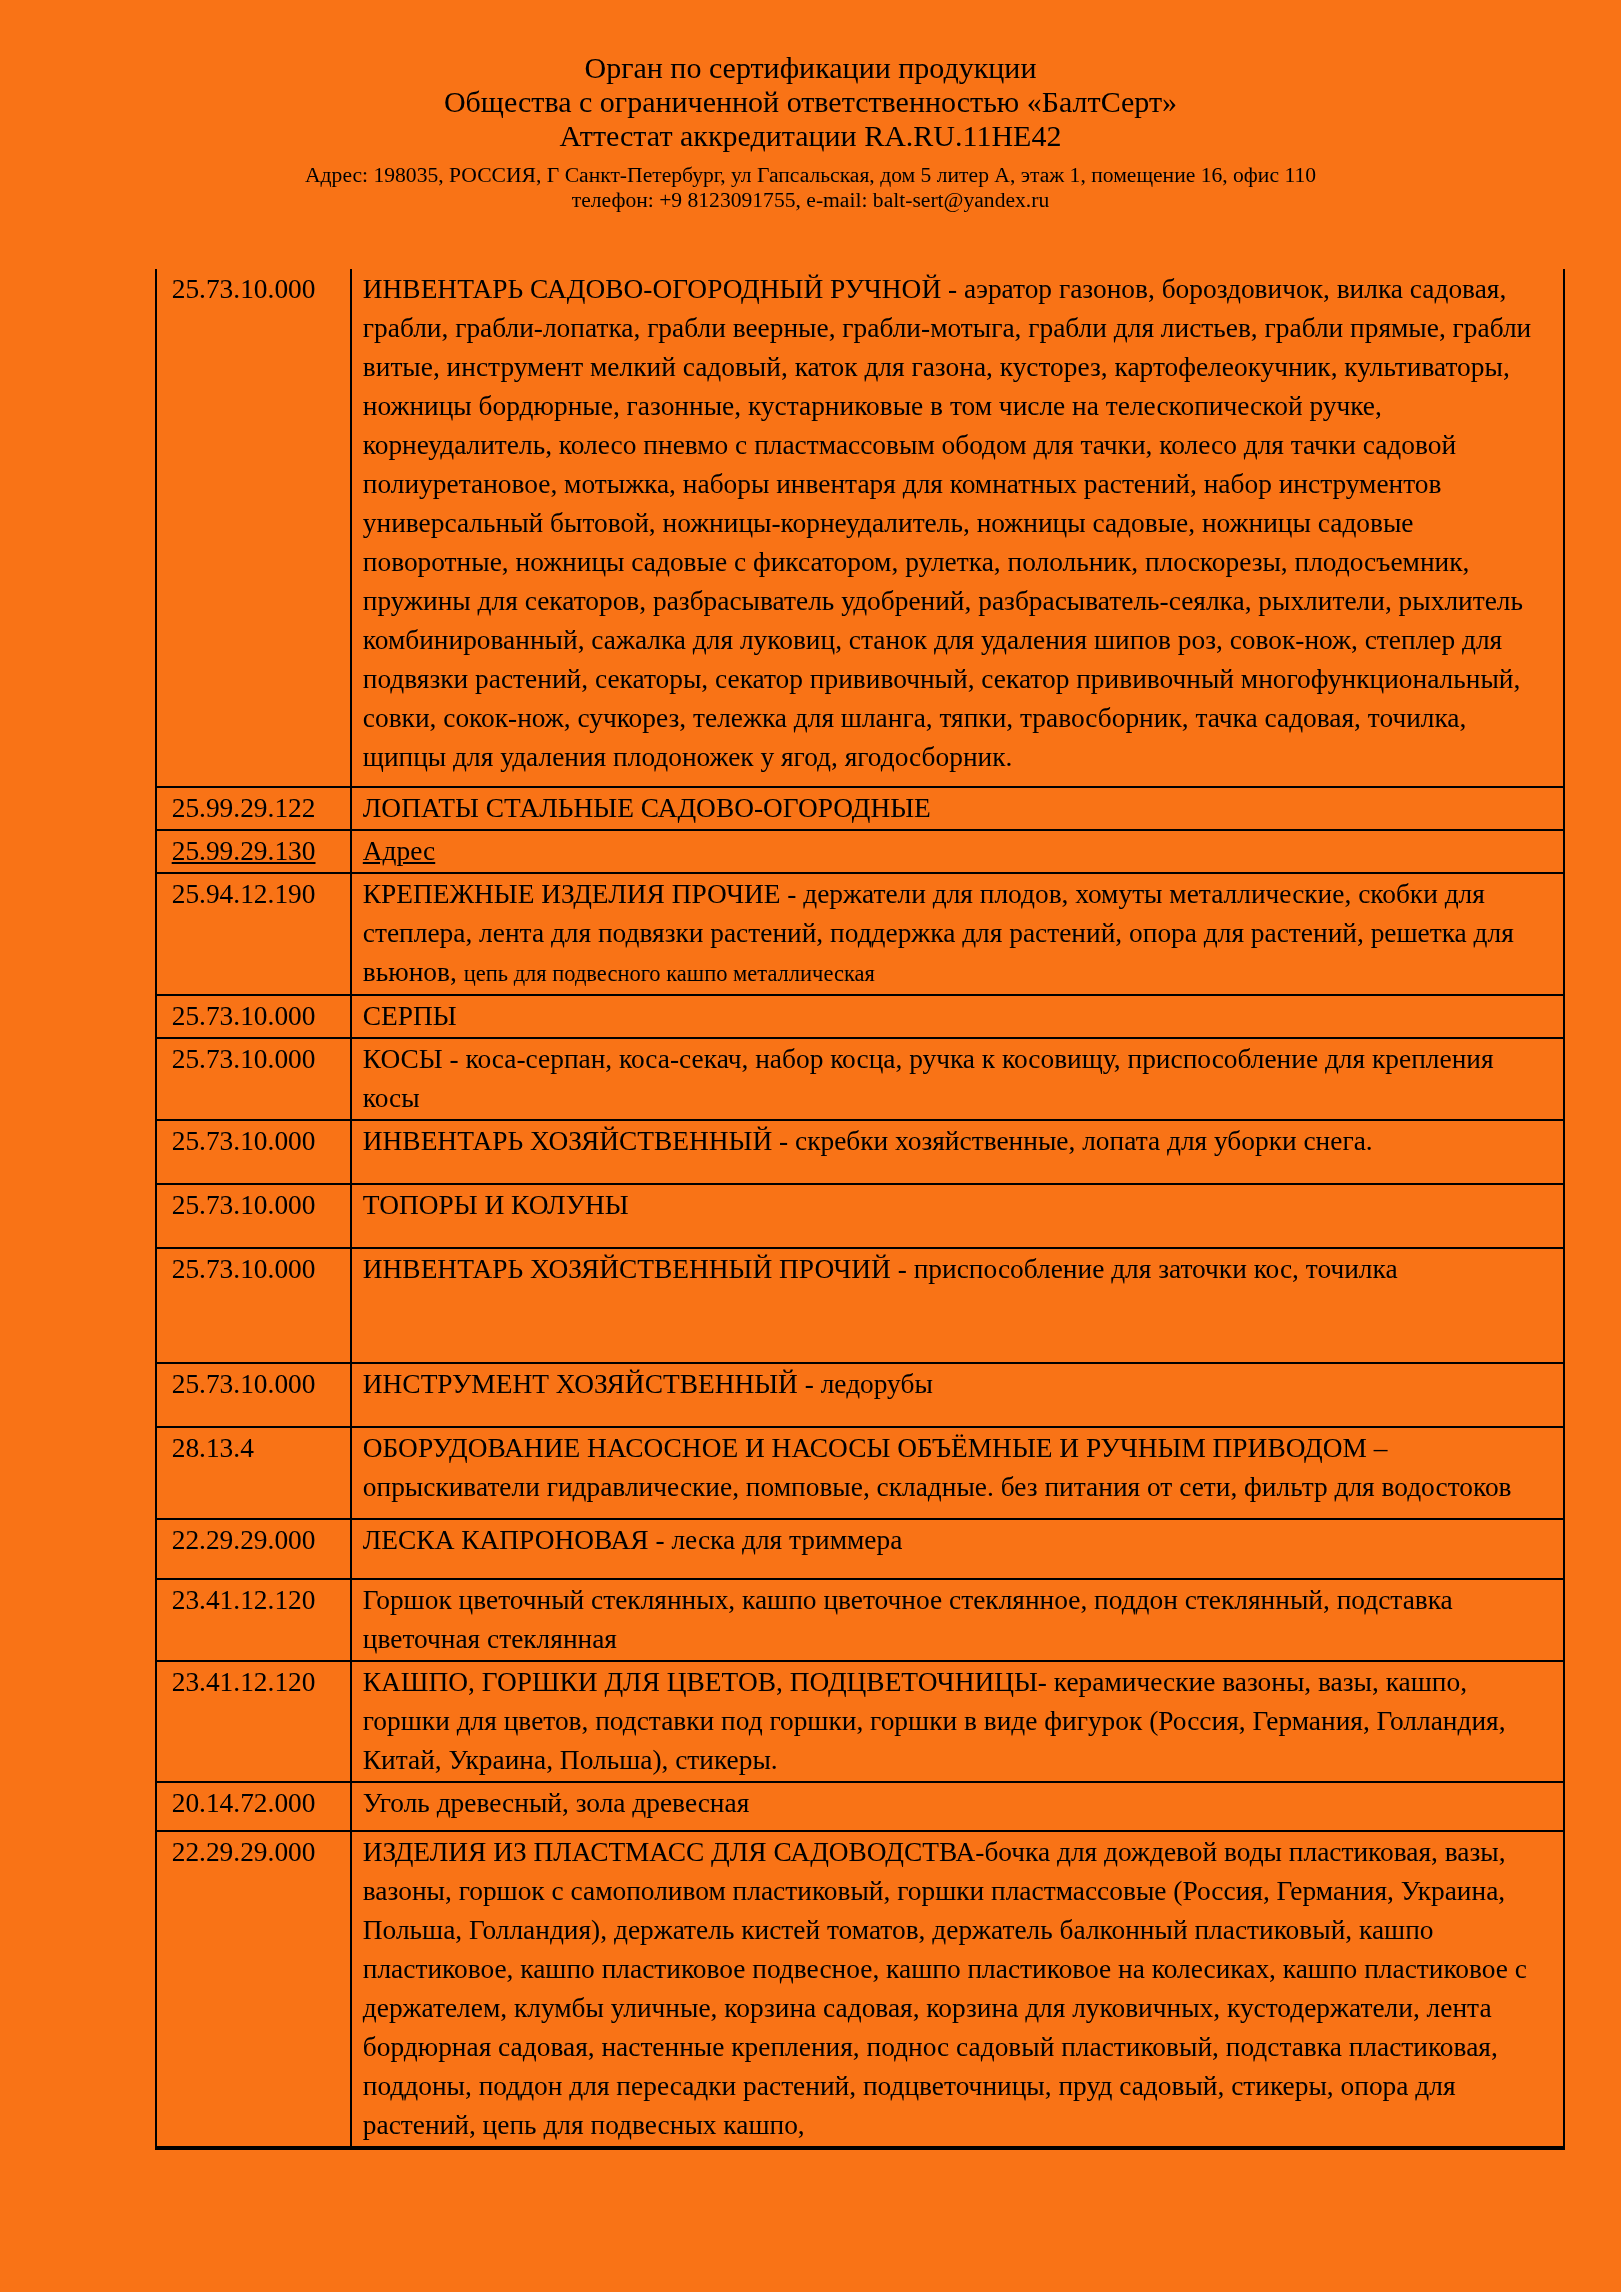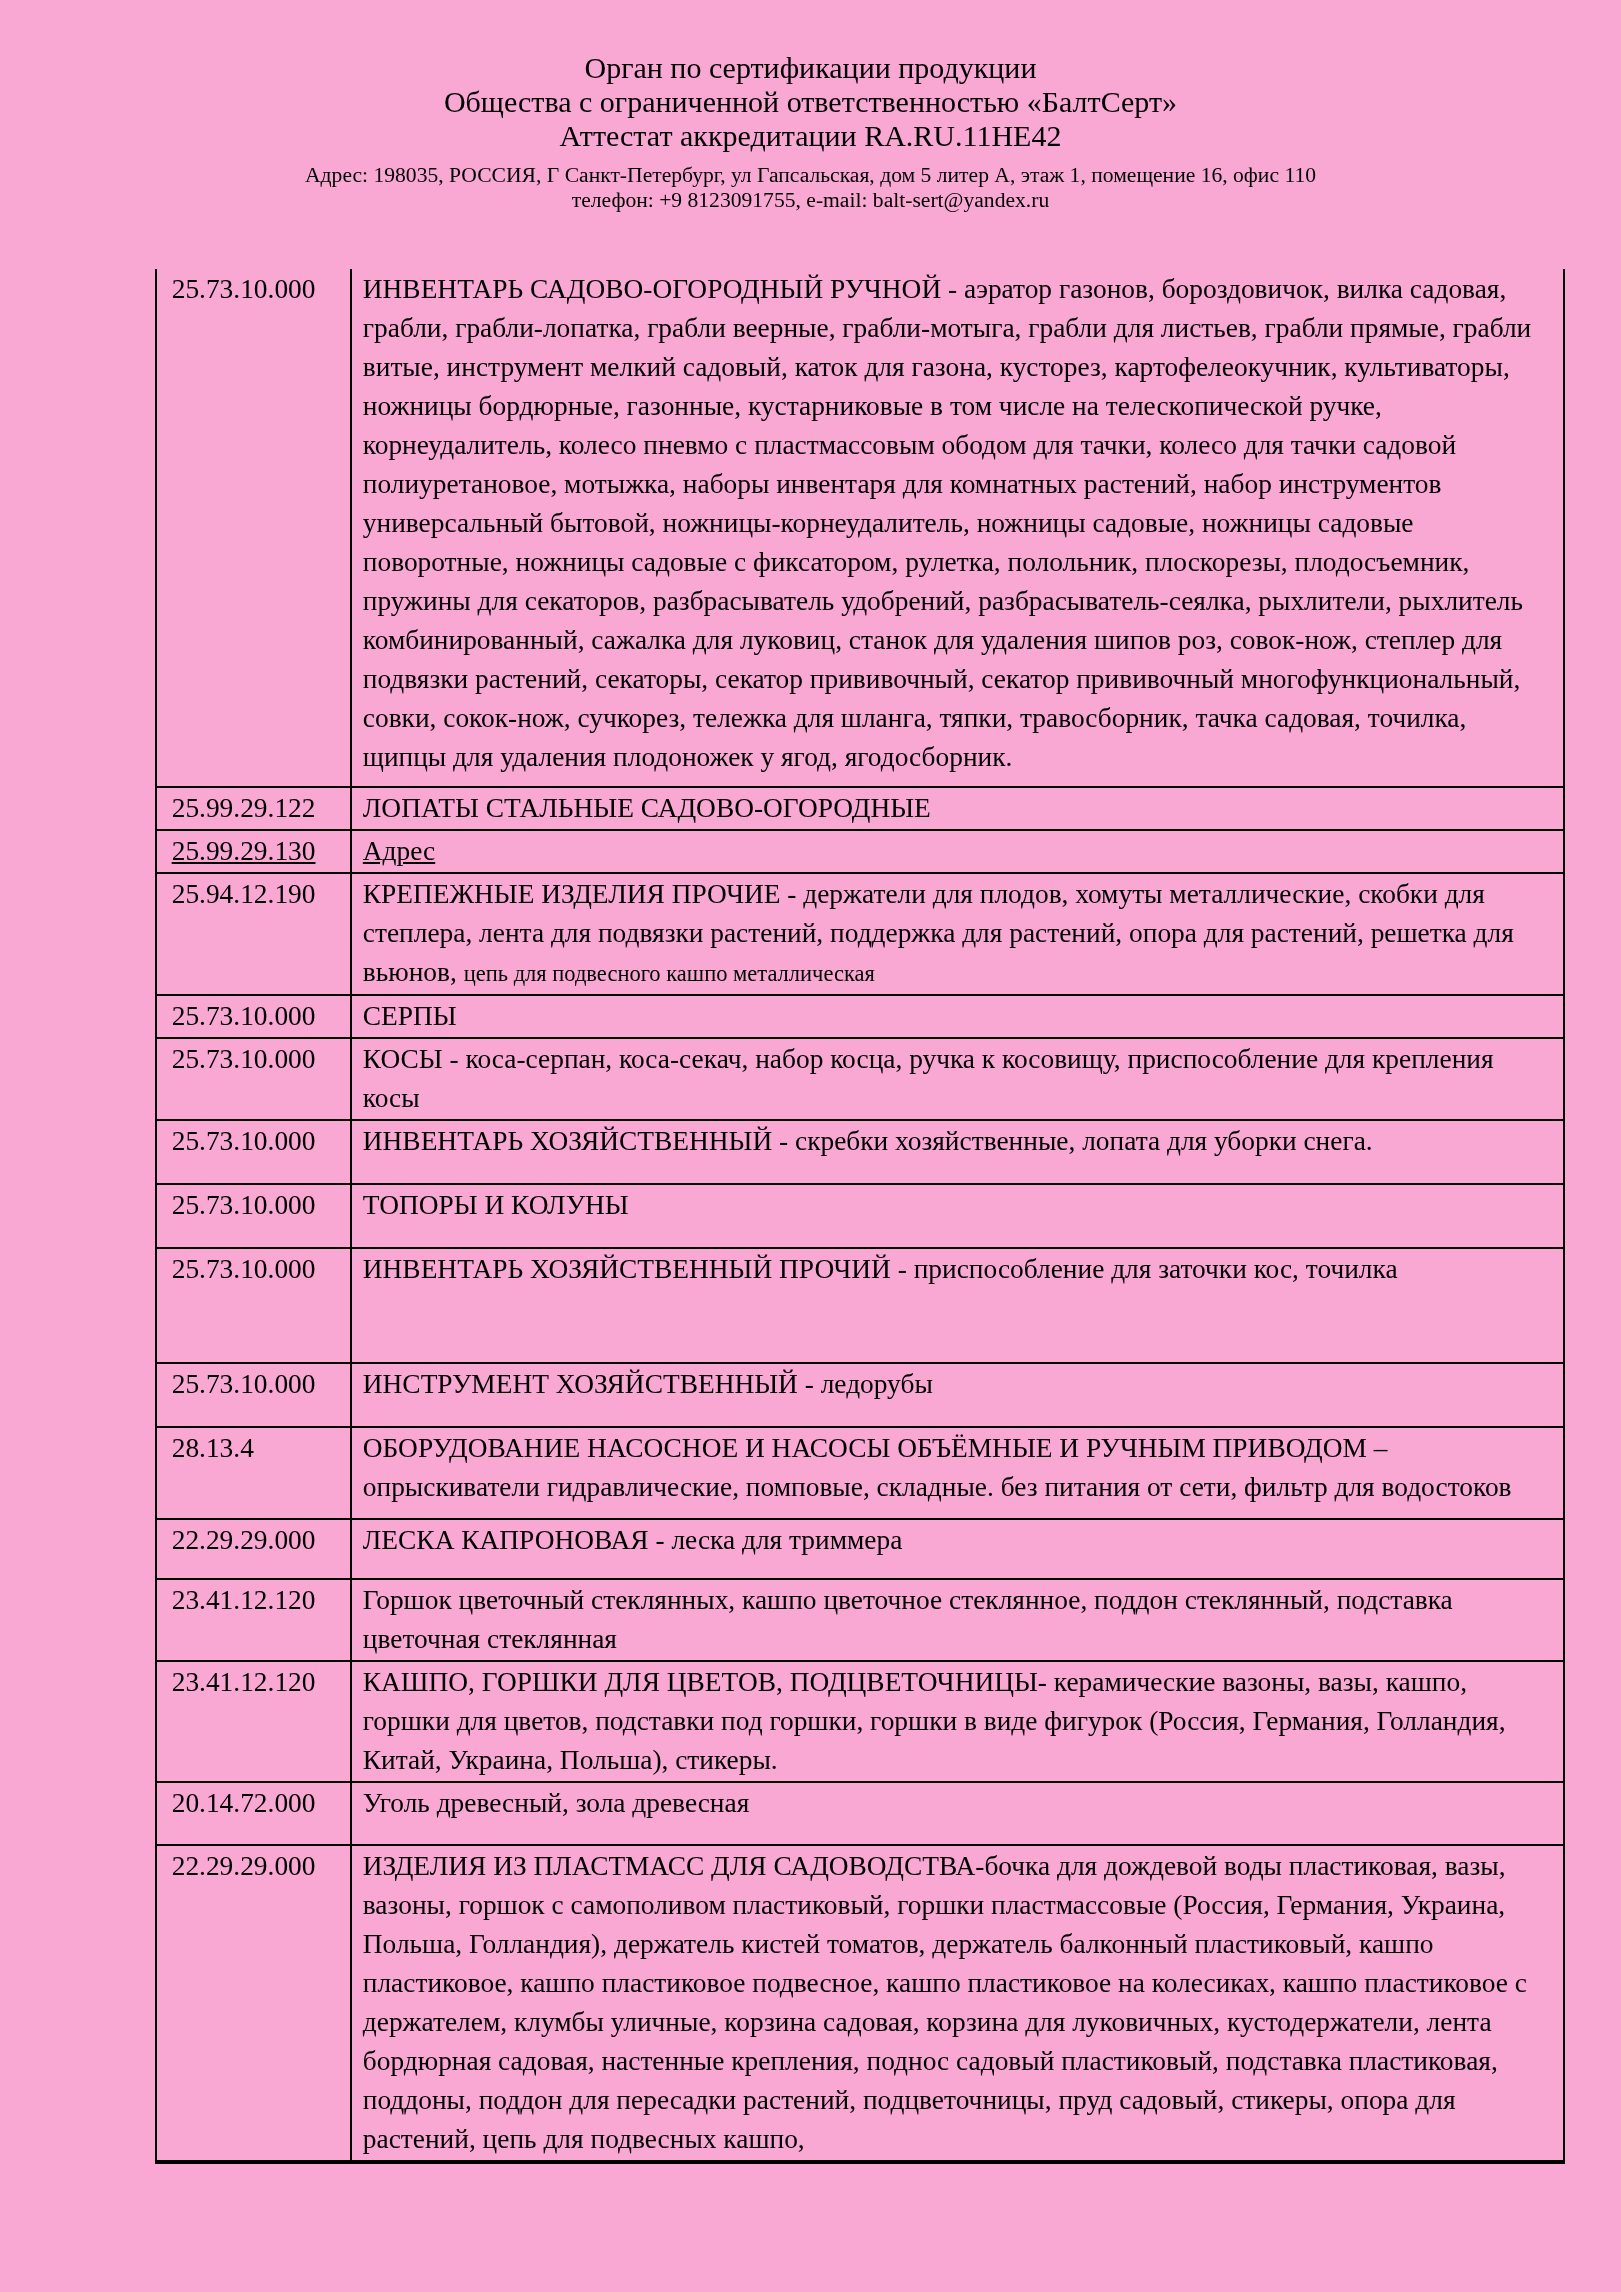--- a/index.html
+++ b/index.html
@@ -7,21 +7,21 @@
   body {
     width: 1621px;
     min-height: 2293px;
     font-family: "Liberation Serif", "DejaVu Serif", serif;
     color: #000000;
   }
   .page {
     width: 1621px;
     min-height: 2293px;
     padding-top: 51px;
-    background: #f9a8d4;
+    background: #f97316;
   }
   .header { text-align: center; }
   .h-big   { font-size: 30px; line-height: 34px; }
   .h-small { font-size: 21.6px; line-height: 24.5px; }
   .h-small.first { margin-top: 10px; }
 
   table.products {
     border-collapse: collapse;
     table-layout: fixed;
     margin: 57px 0 0 155px;
@@ -58,21 +58,21 @@
   tr.r5  td { height: 39px; }
   tr.r6  td { height: 72px; }
   tr.r7  td { height: 64px; }
   tr.r8  td { height: 64px; }
   tr.r9  td { height: 115px; }
   tr.r10 td { height: 64px; }
   tr.r11 td { height: 92px; }
   tr.r12 td { height: 60px; }
   tr.r13 td { height: 74px; }
   tr.r14 td { height: 109px; }
-  tr.r15 td { height: 63px; margin-left: 12px; }
+  tr.r15 td { height: 49px; margin-left: 12px; }
   tr.r16 td { height: 314px; }
 </style>
 </head>
 <body>
 
 <div class="page">
 
   <div class="header">
     <div class="h-big">Орган по сертификации продукции</div>
     <div class="h-big">Общества с ограниченной ответственностью «БалтСерт»</div>

